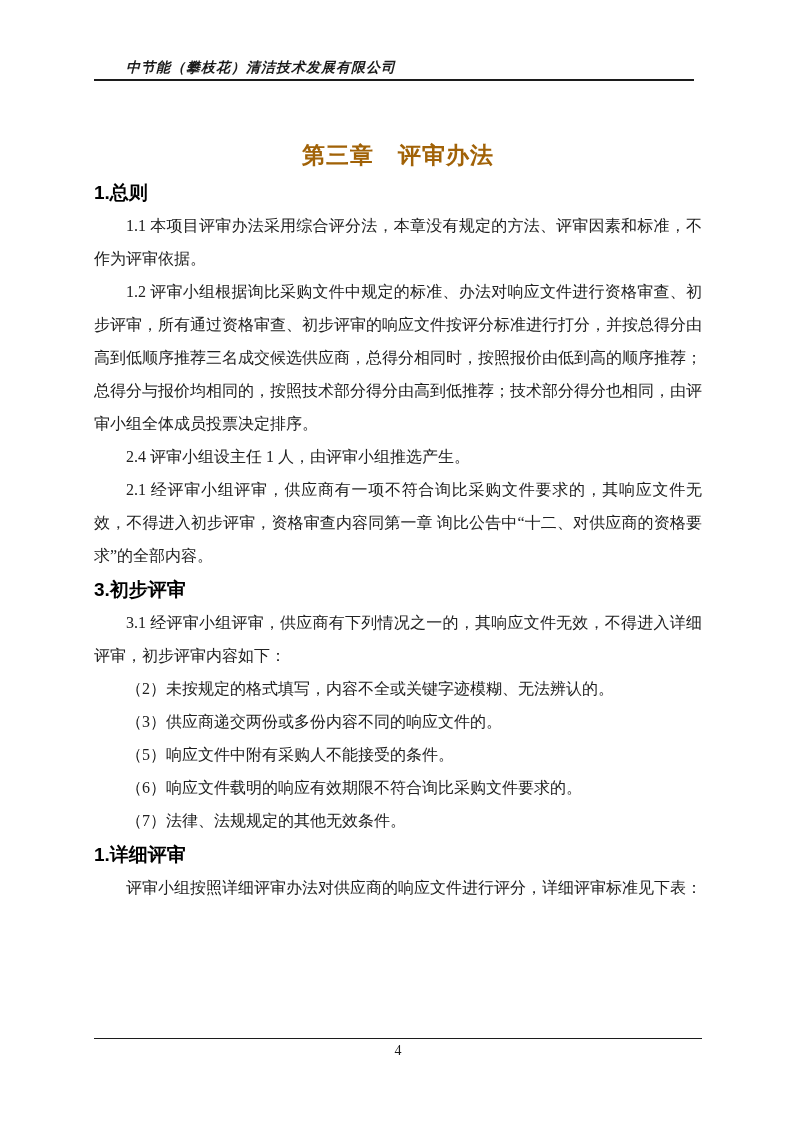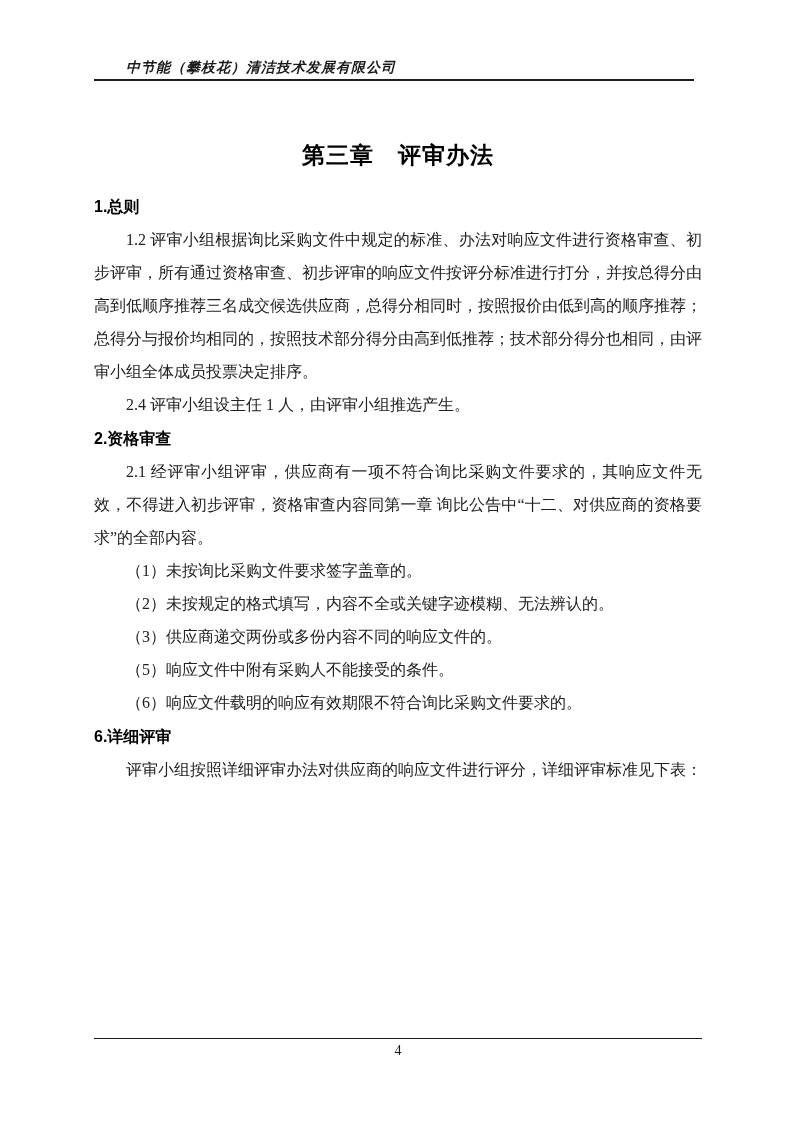--- a/index.html
+++ b/index.html
@@ -61,30 +61,30 @@
   .doc-body {
     position: absolute;
     top: 138px;
     left: 94px;
     right: 92px;
   }
   .chapter-title {
     font-family: "Liberation Sans", "DejaVu Sans", sans-serif;
     font-weight: bold;
     font-size: 23px;
-    color: #000000;
+    color: #a16207;
     text-align: center;
     line-height: 34px;
-    margin-bottom: 18px;
+    margin-bottom: 4px;
     letter-spacing: 1px;
   }
   .section-heading {
     font-family: "Liberation Sans", "DejaVu Sans", sans-serif;
     font-weight: bold;
-    font-size: 16px;
+    font-size: 19px;
     color: #000000;
     line-height: 33px;
     margin-top: 1px;
   }
   .para {
     font-size: 16px;
     line-height: 33px;
     text-align: justify;
     text-indent: 2em;
     color: #212121;
@@ -104,33 +104,35 @@
   <header class="doc-header">
     <div class="company-name">中节能（攀枝花）清洁技术发展有限公司</div>
     <div class="header-rule"></div>
   </header>
 
   <main class="doc-body">
 
     <h1 class="chapter-title">第三章　评审办法</h1>
 
     <h2 class="section-heading">1.总则</h2>
+    <p class="para">1.1 本项目评审办法采用综合评分法，本章没有规定的方法、评审因素和标准，不作为评审依据。</p>
     <p class="para">1.2 评审小组根据询比采购文件中规定的标准、办法对响应文件进行资格审查、初步评审，所有通过资格审查、初步评审的响应文件按评分标准进行打分，并按总得分由高到低顺序推荐三名成交候选供应商，总得分相同时，按照报价由低到高的顺序推荐；总得分与报价均相同的，按照技术部分得分由高到低推荐；技术部分得分也相同，由评审小组全体成员投票决定排序。</p>
     <p class="para">2.4 评审小组设主任 1 人，由评审小组推选产生。</p>
 
-    <h2 class="section-heading">2.资格审查</h2>
     <p class="para">2.1 经评审小组评审，供应商有一项不符合询比采购文件要求的，其响应文件无效，不得进入初步评审，资格审查内容同第一章 询比公告中“十二、对供应商的资格要求”的全部内容。</p>
 
-    <p class="list-item">（1）未按询比采购文件要求签字盖章的。</p>
+    <h2 class="section-heading">3.初步评审</h2>
+    <p class="para">3.1 经评审小组评审，供应商有下列情况之一的，其响应文件无效，不得进入详细评审，初步评审内容如下：</p>
     <p class="list-item">（2）未按规定的格式填写，内容不全或关键字迹模糊、无法辨认的。</p>
     <p class="list-item">（3）供应商递交两份或多份内容不同的响应文件的。</p>
     <p class="list-item">（5）响应文件中附有采购人不能接受的条件。</p>
     <p class="list-item">（6）响应文件载明的响应有效期限不符合询比采购文件要求的。</p>
+    <p class="list-item">（7）法律、法规规定的其他无效条件。</p>
 
-    <h2 class="section-heading">6.详细评审</h2>
+    <h2 class="section-heading">1.详细评审</h2>
     <p class="para">评审小组按照详细评审办法对供应商的响应文件进行评分，详细评审标准见下表：</p>
 
   </main>
 
   <footer class="doc-footer">
     <div class="footer-rule"></div>
     <div class="page-number">4</div>
   </footer>
 
 </div>

